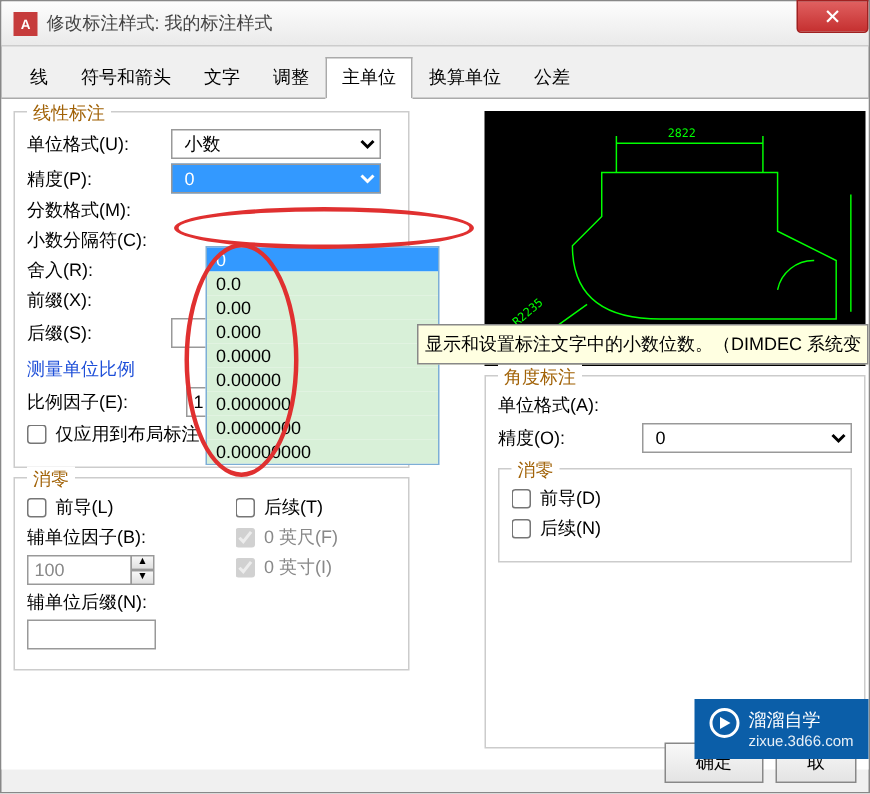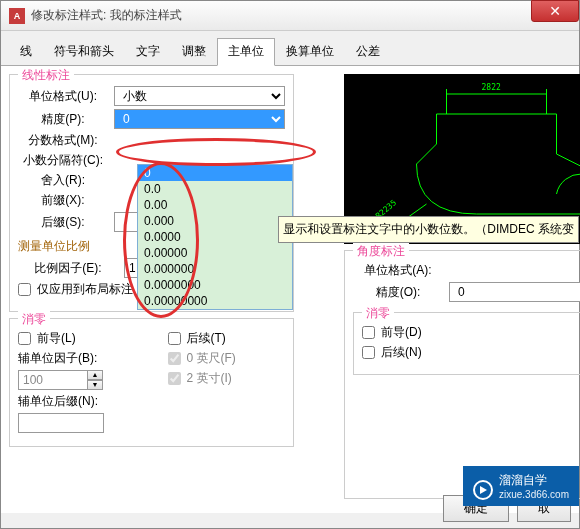--- a/index.html
+++ b/index.html
@@ -10,42 +10,42 @@
   .title-text { color: #444; }
   .close-btn { position: absolute; right: 0; top: -1px; width: 48px; height: 22px; background: linear-gradient(#e06060,#c53030); color: #fff; display: flex; align-items: center; justify-content: center; font-size: 14px; border-bottom-left-radius: 3px; border-bottom-right-radius: 3px; border:1px solid #a02020;}
   .tabs { display: flex; border-bottom: 1px solid #aaa; padding: 6px 8px 0 8px; gap: 0; }
   .tab { padding: 4px 10px 5px; border: 1px solid transparent; cursor: pointer; position: relative; top: 1px; }
   .tab.active { border: 1px solid #aaa; border-bottom: 1px solid #fff; background: #fff; }
   .body { background: #fff; padding: 8px; height: calc(100% - 80px); position: relative; }
   .cols { display: flex; gap: 8px; height: 100%; }
   .left { flex: 1 1 50%; }
   .right { flex: 1 1 50%; display: flex; flex-direction: column; gap: 6px; padding-left: 42px;}
   .group { border: 1px solid #ccc; padding: 8px 8px 10px; position: relative; margin-bottom: 6px; }
-  .group > legend, .gtitle { position: absolute; top: -8px; left: 8px; background: #fff; padding: 0 4px; color: #ec4899; }
+  .group > legend, .gtitle { position: absolute; top: -8px; left: 8px; background: #fff; padding: 0 4px; color: #a16207; }
   .row { display: flex; align-items: center; margin: 3px 0; gap: 6px; }
-  .lbl { width: 90px; text-align: center; }
+  .lbl { width: 90px; }
   select, input[type=text] { border: 1px solid #999; height: 20px; padding: 1px 4px; background: #fff; }
   .spinner { display:inline-flex; align-items:center; }
   .spinner input { width: 70px; }
   .spin-btns { display:flex; flex-direction:column; margin-left:-1px; }
   .spin-btns div { width: 16px; height: 10px; border:1px solid #999; background:linear-gradient(#f8f8f8,#e0e0e0); font-size: 7px; line-height: 7px; text-align:center; }
   .dropdown-open { position: absolute; z-index: 20; left: 136px; top: 98px; width: 156px; border: 1px solid #7daed6; background: #fff; }
   .dropdown-open .sel { background: #3399ff; color: #fff; padding: 1px 6px; }
   .dropdown-open .opt { background: #d8f0d8; padding: 1px 6px; }
   .black-preview { background: #000; width: 100%; height: 170px; position: relative; color:#fff; overflow:hidden;}
   .dim-line { stroke:#00ff00; stroke-width:1; fill:none; }
   .dim-text { fill:#00ff00; font-size:8px; font-family:monospace; }
   .tooltip { position: absolute; right: 0; top: 150px; background: #ffffe1; border: 1px solid #888; padding: 4px 4px; z-index: 30; white-space: nowrap; }
   .red-ellipse1 { position:absolute; left:115px; top:72px; width:200px; height:28px; border:3px solid #e03030; border-radius:50%; z-index:40; pointer-events:none;}
   .red-ellipse2 { position:absolute; left:122px; top:96px; width:76px; height:156px; border:3px solid #e03030; border-radius:50%; z-index:40; pointer-events:none;}
   input[type=checkbox] { vertical-align:middle;}
-  .small-select { width: 171px; }
+  .small-select { width: 140px; }
   .footer { position:absolute; bottom:6px; right:8px; display:flex; gap:8px;}
   .btn { border:1px solid #888; background:linear-gradient(#f8f8f8,#e4e4e4); padding:4px 20px;}
-  .watermark { position:absolute; right:0; bottom:22px; background:#0b5ea8; color:#fff; padding:6px 10px; display:flex; align-items:flex-end; gap:6px; font-size:13px; z-index:100;}
+  .watermark { position:absolute; right:0; bottom:22px; background:#0b5ea8; color:#fff; padding:6px 10px; display:flex; align-items:flex-start; gap:6px; font-size:13px; z-index:100;}
   .watermark .play { width:20px; height:20px; border:2px solid #fff; border-radius:50%; display:flex; align-items:center; justify-content:center;}
   .watermark .play::after { content:""; border-left:7px solid #fff; border-top:4px solid transparent; border-bottom:4px solid transparent; margin-left:2px;}
   .sub { font-size:10px; opacity:.9; display:block;}
   .disabled-input { background:#f0f0f0; color:#888; }
 </style>
 </head>
 <body>
 
 <div class="window">
   <div class="titlebar">
@@ -88,21 +88,21 @@
           </div>
           <div class="row">
             <span class="lbl">前缀(X):</span>
           </div>
           <div class="row">
             <span class="lbl">后缀(S):</span>
             <input type="text" style="width: 150px;">
           </div>
 
           <div style="margin-top:6px;">
-            <span style="color:#a16207">测量单位比例</span>
+            <span style="color:#1d4ed8">测量单位比例</span>
             <div class="row">
               <span class="lbl" style="width:100px">比例因子(E):</span>
               <span class="spinner">
                 <input type="text" value="1" style="">
                 <span class="spin-btns">
                     <div>▲</div>
                     <div>▼</div>
                   </span>
               </span>
             </div>
@@ -140,21 +140,21 @@
               <div class="row">
                   <input type="checkbox" style="">
                   <span>后续(T)</span>
                 </div>
               <div class="row">
                   <input type="checkbox" checked="" disabled="" style="">
                   <span style="color:#888">0 英尺(F)</span>
                 </div>
               <div class="row">
                   <input type="checkbox" checked="" disabled="" style="">
-                  <span style="color:#888">2 英寸(I)</span>
+                  <span style="color:#888">0 英寸(I)</span>
                 </div>
             </div>
           </div>
         </div>
       </div>
 
       <div class="right">
         <div class="black-preview">
           <svg width="100%" height="100%" viewBox="0 0 260 170">
             <path class="dim-line" d="M80 40 L200 40 L200 80 L240 100 L240 140 L120 140 Q60 140 60 90 L80 70 Z"></path>

